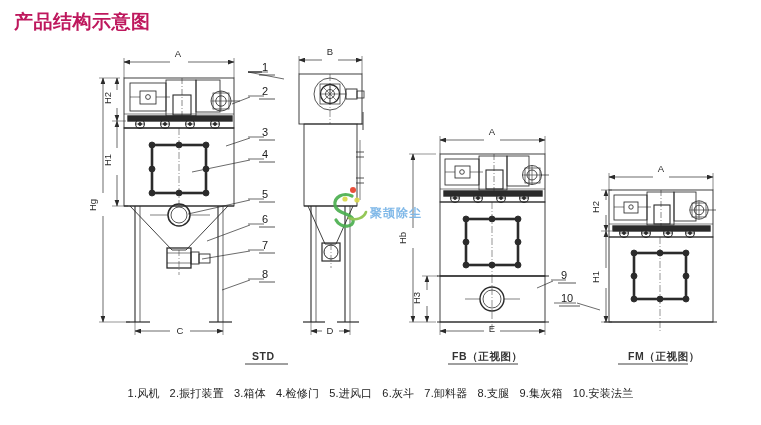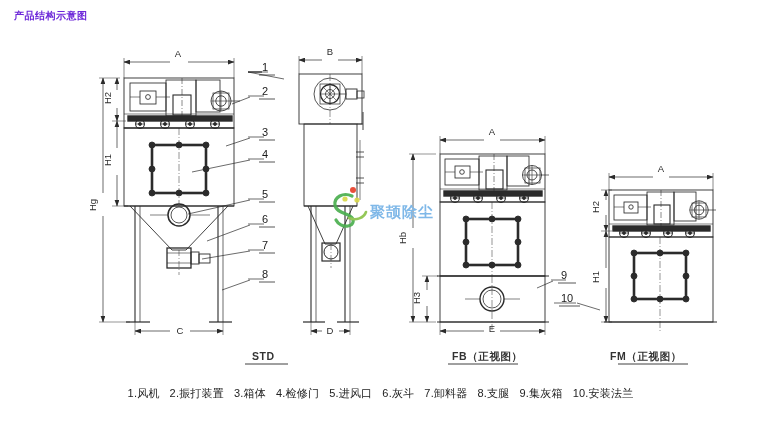--- a/index.html
+++ b/index.html
@@ -1,26 +1,26 @@
 <!DOCTYPE html>
 <html><head>
 <meta charset="utf-8">
 <style>
   html,body{margin:0;padding:0;background:#fff;}
   body{width:761px;height:425px;position:relative;overflow:hidden;
        font-family:"Liberation Sans","DejaVu Sans",sans-serif;color:#1a1a1a;}
-  #page-title{position:absolute;left:14px;top:9px;font-size:10px;font-weight:bold;
-       letter-spacing:.5px;color:#6d28d9;}
+  #page-title{position:absolute;left:14px;top:9px;font-size:19px;font-weight:bold;
+       letter-spacing:.5px;color:#be185d;}
   #canvas{position:absolute;left:0;top:0;width:761px;height:425px;}
   .cap{position:absolute;font-size:10.5px;color:#333;letter-spacing:.6px;white-space:nowrap;font-weight:bold;}
   .legend{position:absolute;left:0;top:386px;width:761px;text-align:center;
        font-size:11px;color:#222;letter-spacing:.2px;}
   .legend span{margin:8px 5px;white-space:nowrap;}
   .wm{position:absolute;pointer-events:none;}
-  .wm-text{font-size:15px;font-weight:bold;color:#7fb8e8;letter-spacing:1px;
+  .wm-text{font-size:12px;font-weight:bold;color:#7fb8e8;letter-spacing:1px;
        font-family:"DejaVu Sans",sans-serif;}
 </style>
 </head>
 <body>
 
 <div id="page-title">产品结构示意图</div>
 
 <svg id="canvas" viewBox="0 0 761 425" xmlns="http://www.w3.org/2000/svg">
   <defs>
     <marker id="ar" markerWidth="7" markerHeight="7" refX="6" refY="2.4" orient="auto" markerUnits="userSpaceOnUse">
@@ -372,15 +372,15 @@
     <circle cx="353" cy="190" r="3" fill="#e8402a"></circle>
   </g>
 </svg>
 
 <div class="wm" style="left:370px;top:203px;">
   <span class="wm-text">聚颉除尘</span>
 </div>
 
 <div class="cap" style="left:252px;top:350px;">STD</div>
 <div class="cap" style="left:452px;top:350px;">FB（正视图）</div>
-<div class="cap" style="left:610px;top:350px;">FM（正视图）</div>
+<div class="cap" style="left:628px;top:350px;">FM（正视图）</div>
 
 <div class="legend" id="legend-row"><span>1.风机</span><span>2.振打装置</span><span>3.箱体</span><span>4.检修门</span><span>5.进风口</span><span>6.灰斗</span><span>7.卸料器</span><span>8.支腿</span><span>9.集灰箱</span><span>10.安装法兰</span></div>
 
 </body></html>

